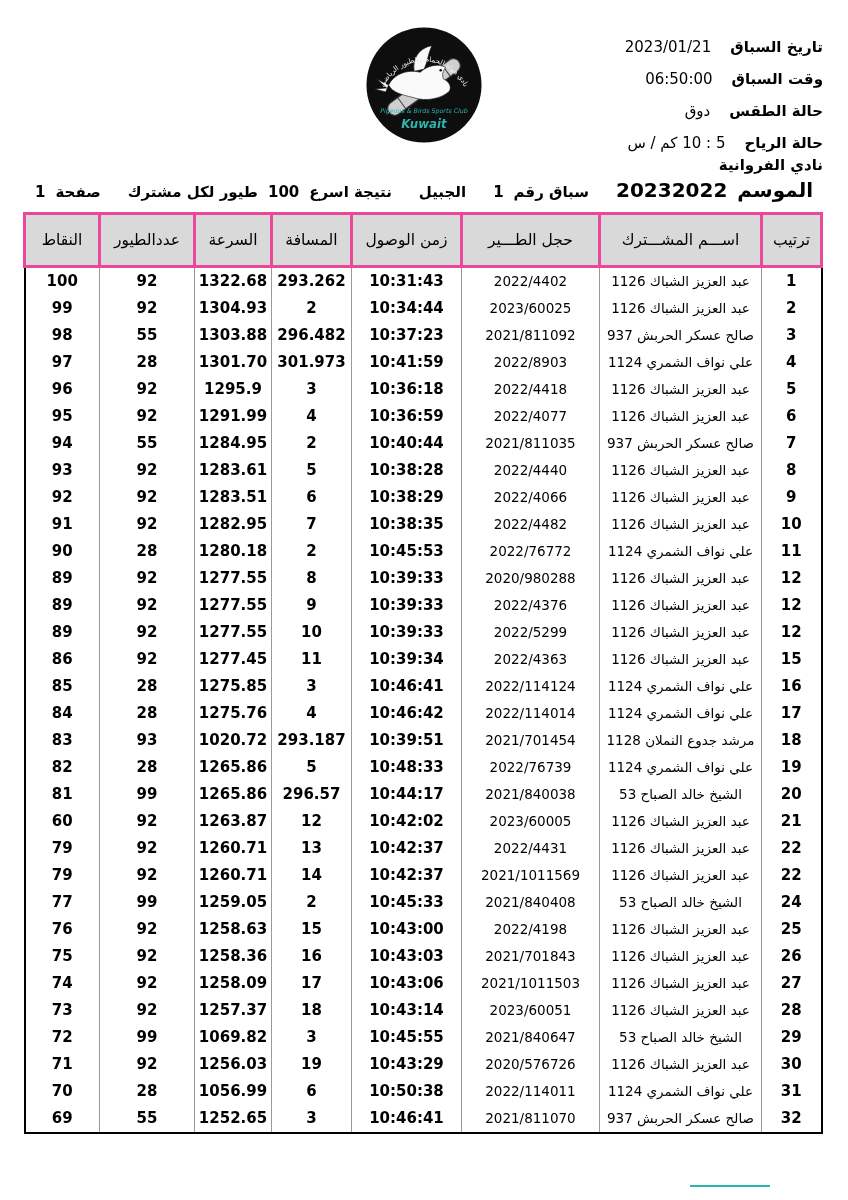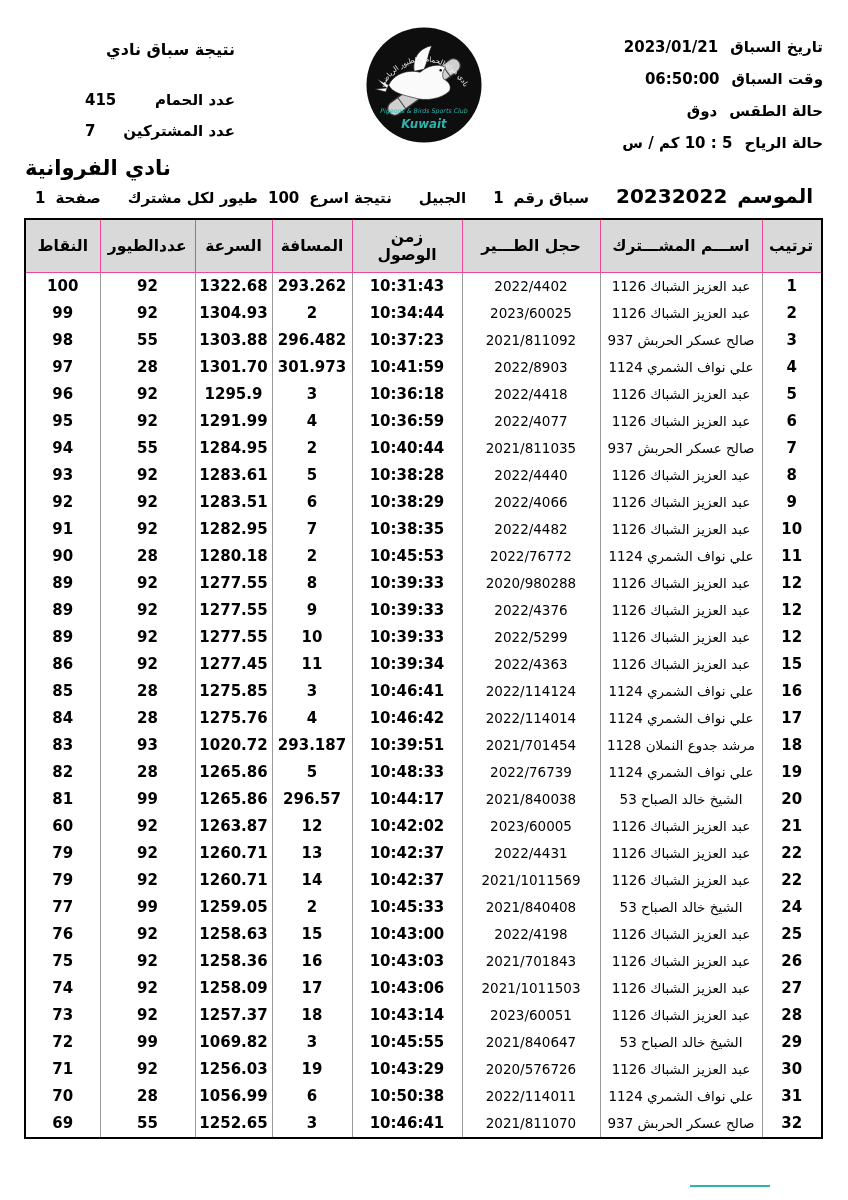--- a/index.html
+++ b/index.html
@@ -28,22 +28,22 @@
   }
   .race-info {
     justify-self: start; 
     padding-top: 12px;
     display: flex;
     flex-direction: column;
     gap: 14px;
     font-size: 15px;
   }
   .race-row { display: flex; gap: 12px; align-items: baseline; }
-  .race-row .lbl { font-weight: bold; }
-  .race-row .val { font-weight: bold; }
+  .race-row .lbl { font-weight: bold; margin-left: 7px; }
+  .race-row .val { font-weight: normal; }
   .left-info {
     justify-self: end; 
     margin-left: 60px;
     width: 150px;
     padding-top: 14px;
     font-size: 15px;
   }
   .left-info .doc-title {
     font-weight: bold;
     font-size: 16px;
@@ -54,23 +54,23 @@
   .stat-row {
     display: flex;
     justify-content: space-between;
     font-weight: bold;
     margin-top: 13px;
     white-space: nowrap;
   }
   .logo-wrap { text-align: center; line-height: 0; }
   
   .club-name {
-    text-align: left;
+    text-align: right;
     font-weight: bold;
-    font-size: 21px;
+    font-size: 15px;
     margin-top: 4px;
   }
   .meta {
     display: flex;
     justify-content: space-between;
     align-items: baseline;
     margin-top: 4px;
     padding: 0 10px;
     font-weight: bold;
     font-size: 15px;
@@ -80,22 +80,22 @@
   
   table.results {
     width: 100%;
     margin-top: 10px;
     border-collapse: collapse;
     table-layout: fixed;
     border: 2px solid #000;
   }
   table.results th {
     background: #d9d9d9;
-    border: 1px solid #ec4899;
-    font-weight: bold;
+    border: 3px solid #ec4899;
+    font-weight: normal;
     font-size: 15.5px;
     height: 34px;
     padding: 8px;
     text-align: center;
   }
   table.results td {
     border-left: 1px solid #9a9a9a;
     border-right: 1px solid #9a9a9a;
     border-top: none;
     border-bottom: none;
@@ -167,31 +167,20 @@
           <path id="arcTop" d="M 16 70 A 45.5 45.5 0 0 1 104 70" fill="none"></path>
         </defs>
         <text font-size="7.2" fill="#f0f0f0">
           <textPath href="#arcTop" startOffset="50%" text-anchor="middle">نادي هواة الحمام والطيور الرياضي</textPath>
         </text>
         <text x="60" y="88" font-size="6.4" fill="#2eb5ae" font-style="italic" text-anchor="middle">Pigeons &amp; Birds Sports Club</text>
         <text x="60" y="104" font-size="12" fill="#2eb5ae" font-style="italic" font-weight="bold" text-anchor="middle">Kuwait</text>
       </svg>
     </div>
 
-    <div class="left-info">
-      <div class="doc-title">نتيجة سباق نادي</div>
-      <div class="stat-row">
-        <span>عدد الحمام</span>
-        <span>415</span>
-      </div>
-      <div class="stat-row">
-        <span>عدد المشتركين</span>
-        <span>7</span>
-      </div>
-    </div>
   </div>
 
   <div class="club-name">نادي الفروانية</div>
 
   <div class="meta">
     <div class="grp season">
       <span>الموسم</span>
       <span>20232022</span>
     </div>
     <div class="grp">

